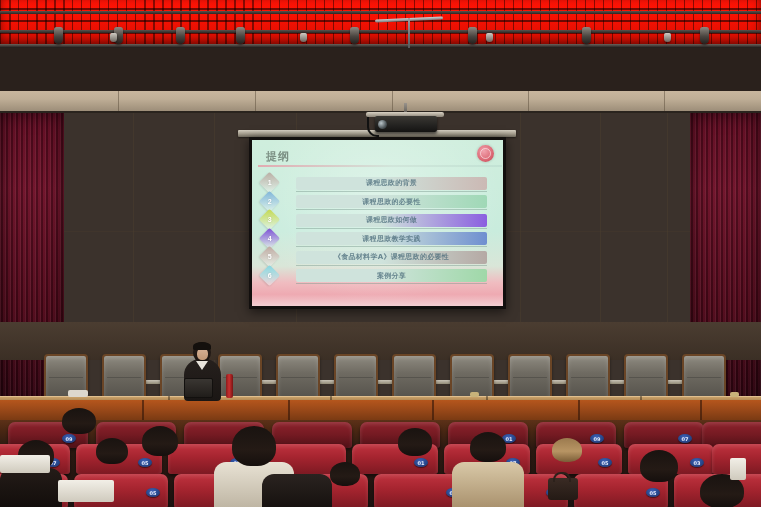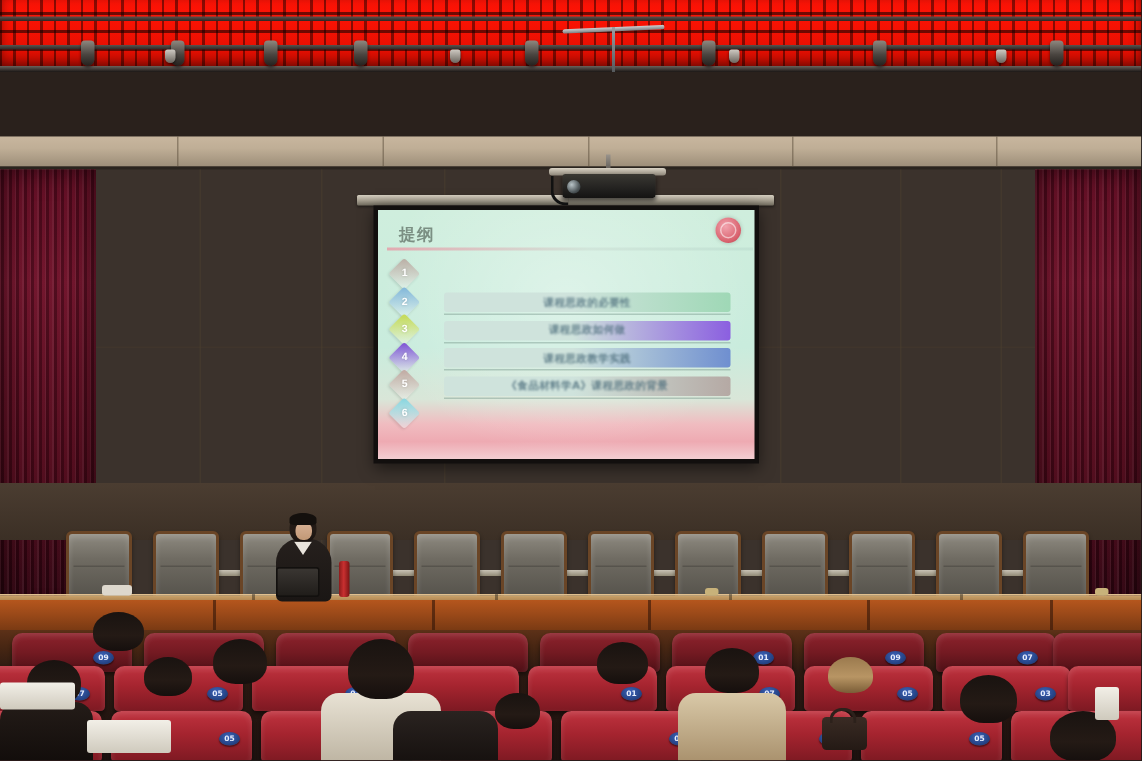--- a/index.html
+++ b/index.html
@@ -442,20 +442,23 @@
       <div class="slide-glow"></div>
       <div class="slide-title">提纲</div>
       <div class="slide-rule"></div>
       <div class="slide-logo"></div>
 
       <div class="outline" id="outline">
           <div class="o-row">
             <div class="diamond" style="background: linear-gradient(135deg, rgb(185, 173, 163), rgba(255, 255, 255, 0.35));">
               <span>1</span>
             </div>
+            <div class="bar" style="background: linear-gradient(90deg, rgb(207, 227, 220) 0%, rgb(207, 227, 220) 45%, rgb(203, 185, 180) 100%);">
+              <div class="btxt">课程思政的背景</div>
+            </div>
           </div>
           <div class="o-row">
             <div class="diamond" style="background: linear-gradient(135deg, rgb(127, 181, 217), rgba(255, 255, 255, 0.35));">
               <span>2</span>
             </div>
             <div class="bar" style="background: linear-gradient(90deg, rgb(207, 227, 220) 0%, rgb(207, 227, 220) 45%, rgb(159, 216, 182) 100%); align-items: center;">
               <div class="btxt">课程思政的必要性</div>
             </div>
           </div>
           <div class="o-row">
@@ -472,26 +475,29 @@
             </div>
             <div class="bar" style="background: linear-gradient(90deg, rgb(207, 227, 220) 0%, rgb(207, 227, 220) 45%, rgb(111, 143, 208) 100%);">
               <div class="btxt">课程思政教学实践</div>
             </div>
           </div>
           <div class="o-row">
             <div class="diamond" style="background: linear-gradient(135deg, rgb(192, 168, 160), rgba(255, 255, 255, 0.35));">
               <span>5</span>
             </div>
             <div class="bar" style="background: linear-gradient(90deg, rgb(207, 227, 220) 0%, rgb(207, 227, 220) 45%, rgb(181, 169, 164) 100%);">
-              <div class="btxt">《食品材料学A》课程思政的背景</div>
+              <div class="btxt">《食品材料学A》课程思政的必要性</div>
             </div>
           </div>
           <div class="o-row">
             <div class="diamond" style="background: linear-gradient(135deg, rgb(134, 213, 224), rgba(255, 255, 255, 0.35));">
               <span>6</span>
+            </div>
+            <div class="bar" style="background: linear-gradient(90deg, rgb(207, 227, 220) 0%, rgb(207, 227, 220) 45%, rgb(159, 216, 168) 100%);">
+              <div class="btxt">案例分享</div>
             </div>
           </div>
         </div>
     </div>
   </div>
 
   <div class="stage-floor"></div>
   <div class="table-rail"></div>
   <div class="chair-row" id="chair-row">
       <div class="chair" style="left: 44px;"></div>

